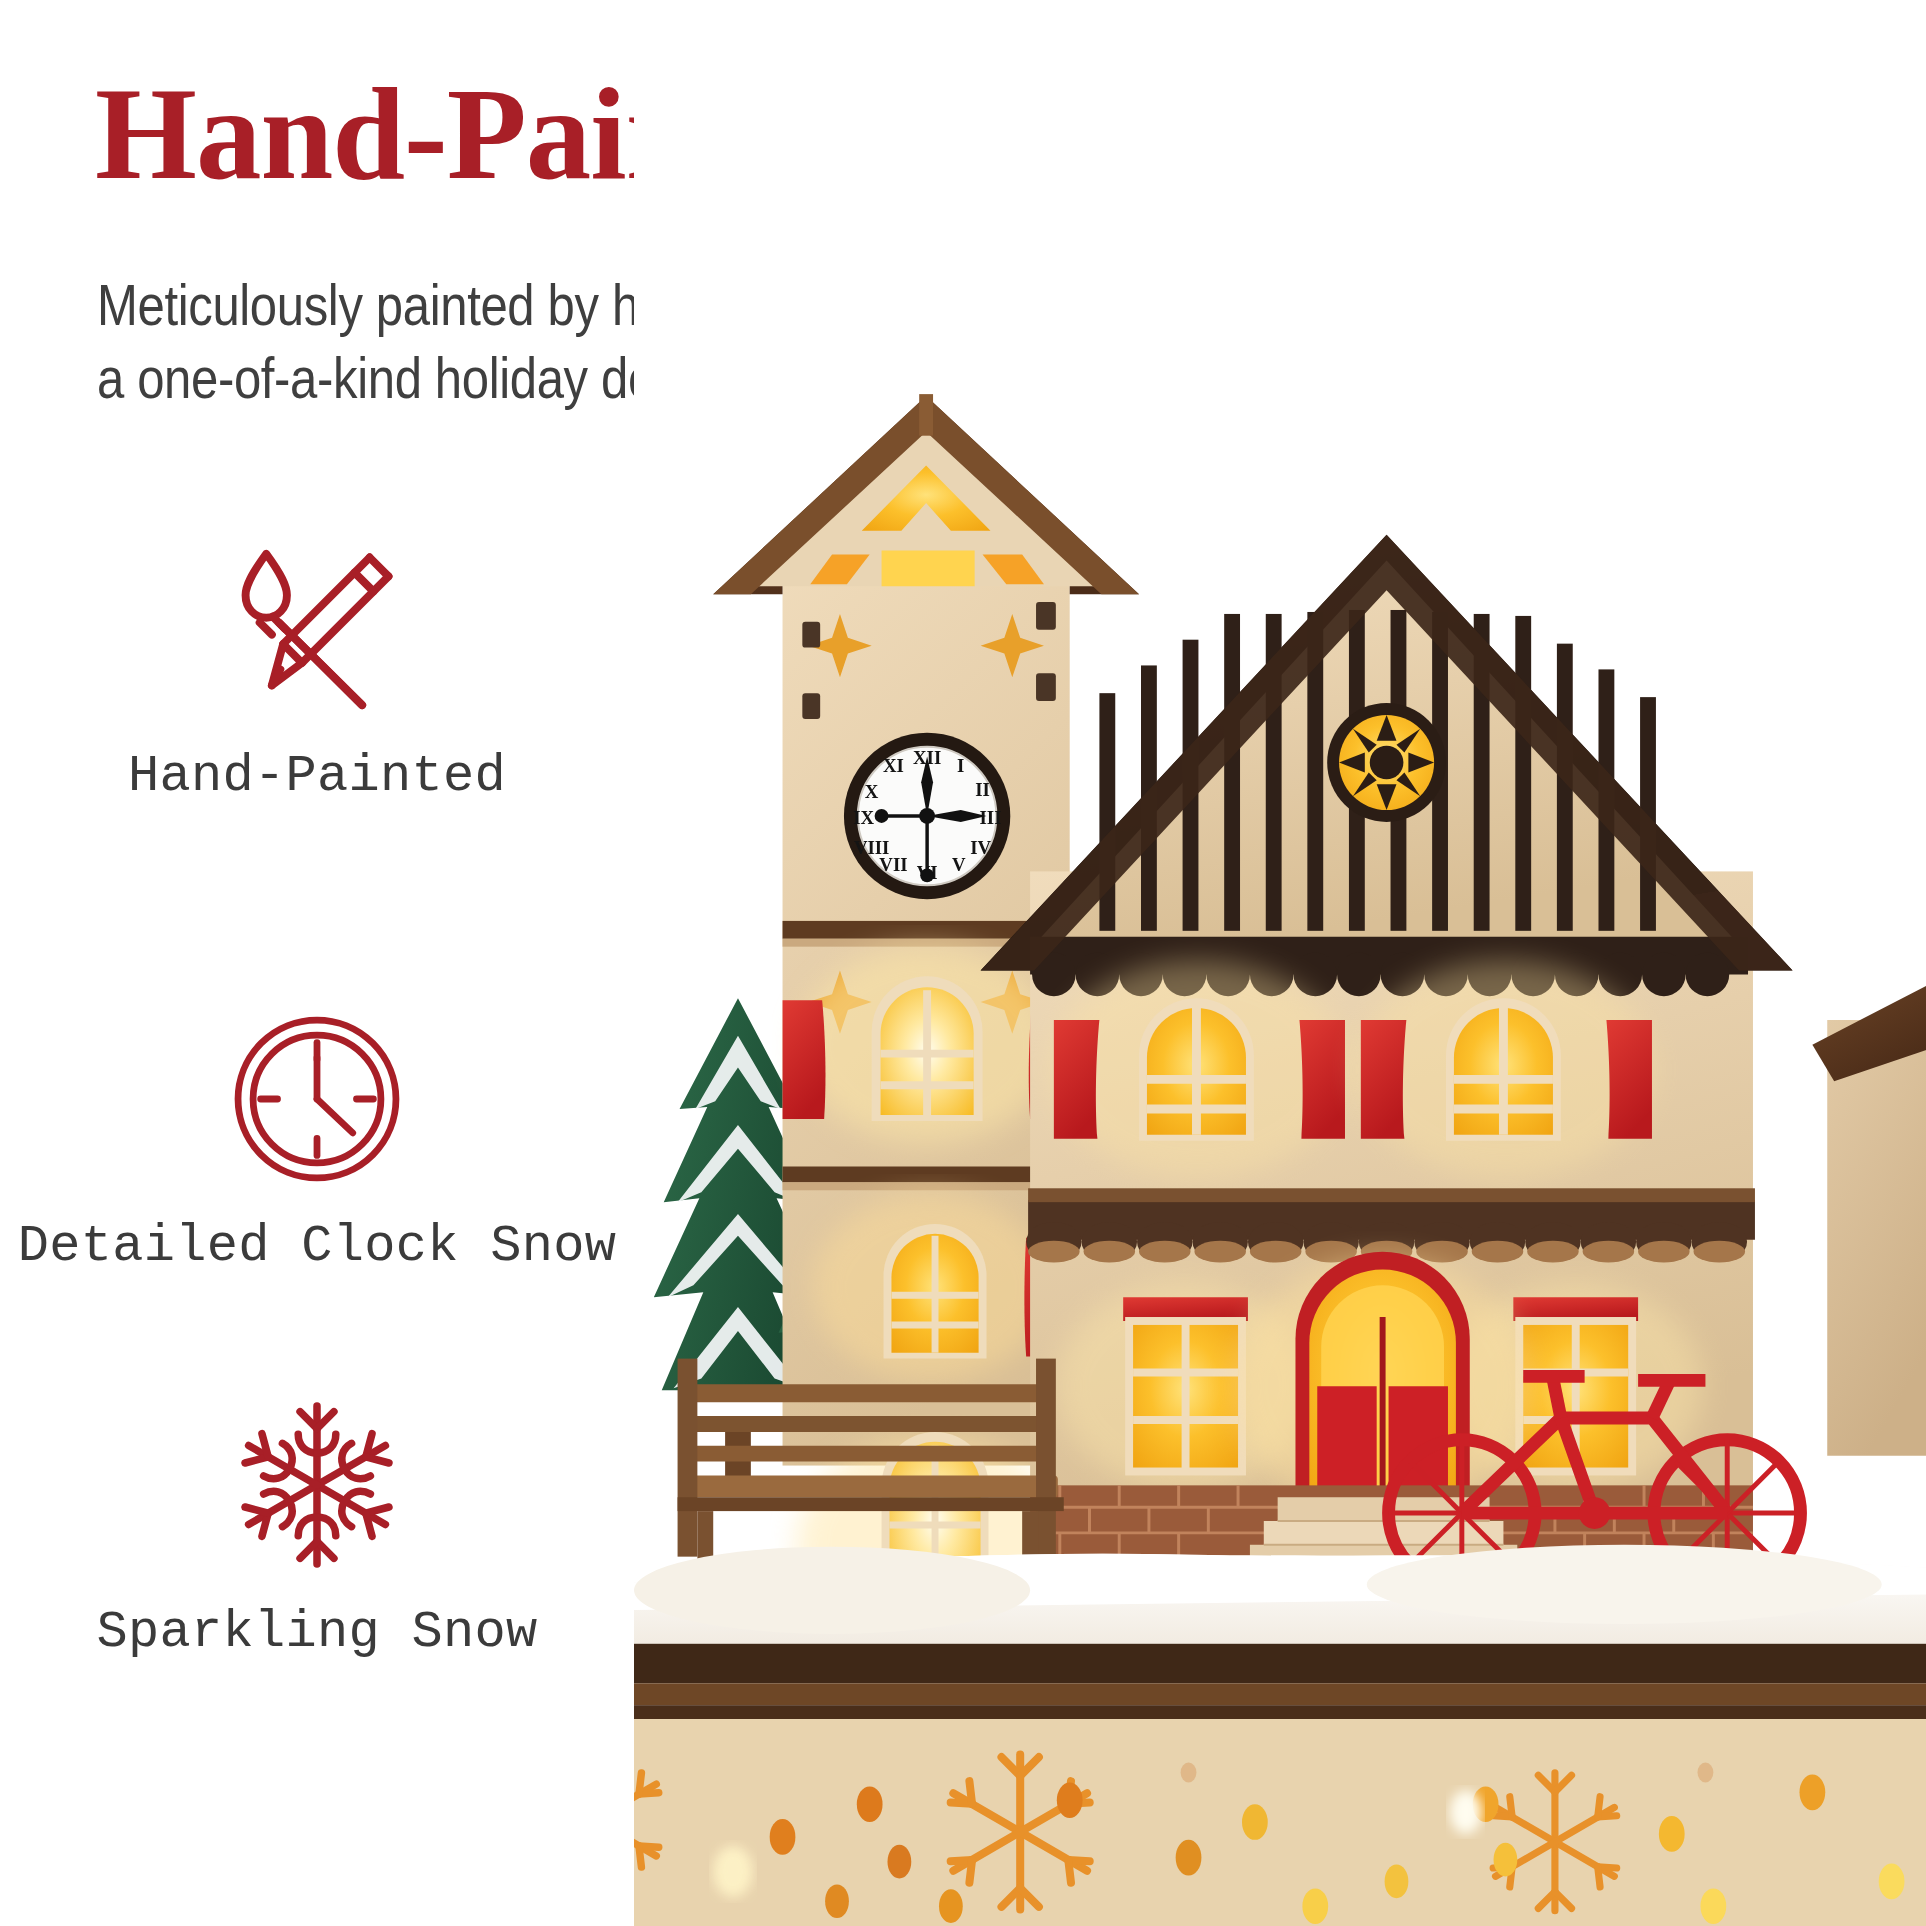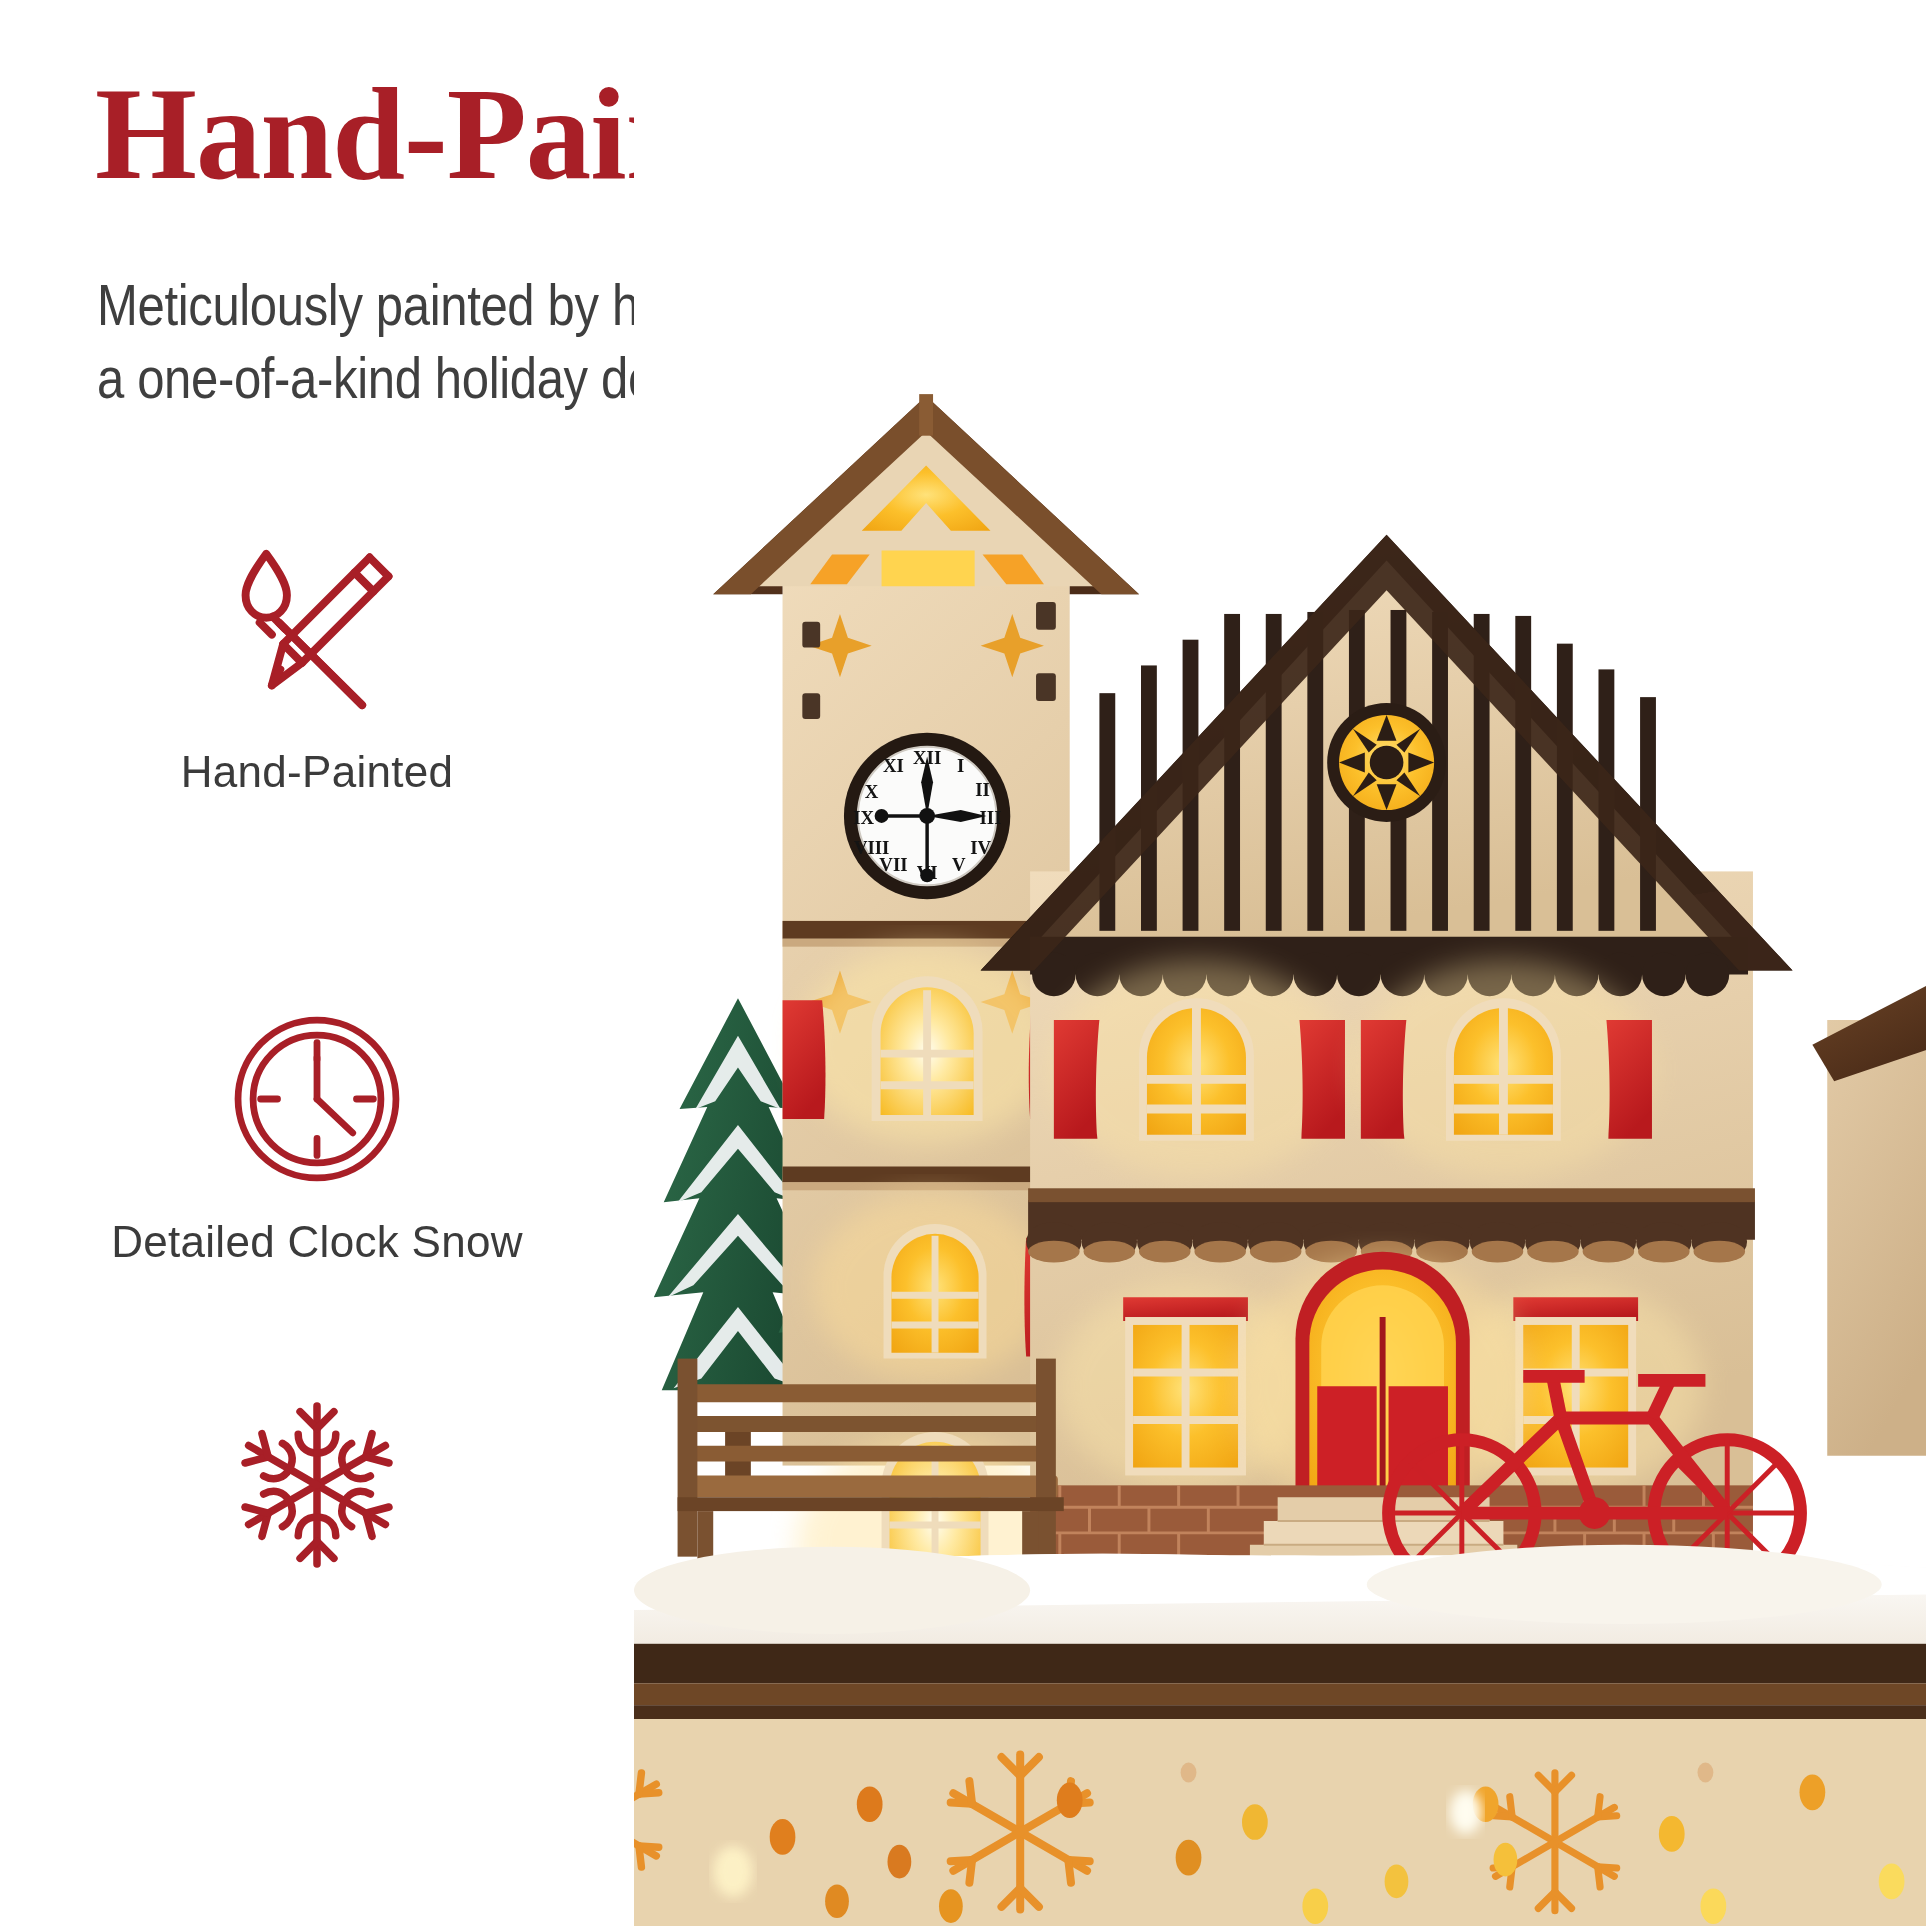--- a/index.html
+++ b/index.html
@@ -46,23 +46,23 @@
   #feature-2 { top:1391px; }
 
   .feature-icon {
     display:block;
     margin:0 auto;
     width:188px; height:188px;
   }
   .feature-label {
     display:block;
     margin-top:24px;
-    font-family:Liberation Sans, sans-serif;
+    font-family:Liberation Mono, monospace;
     font-weight:400;
-    font-size:44px;
+    font-size:52px;
     color:#3b3b3b;
     letter-spacing:0.3px;
     white-space:nowrap;
   }
 
   
   #product {
     position:absolute;
     left:634px; top:0;
     width:1293px; height:1927px;
@@ -134,20 +134,21 @@
           <path d="M50 33 C56 33 60 29 60 23"></path>
         </g>
       </g>
       <use href="#flake-arms" transform="rotate(60 50 50)"></use>
       <use href="#flake-arms" transform="rotate(120 50 50)"></use>
       <use href="#flake-arms" transform="rotate(180 50 50)"></use>
       <use href="#flake-arms" transform="rotate(240 50 50)"></use>
       <use href="#flake-arms" transform="rotate(300 50 50)"></use>
     </g>
   </svg>
+  <span class="feature-label">Sparkling Snow</span>
 </div>
 
 <div id="product">
 <svg viewBox="0 0 1306 1946" preserveAspectRatio="xMinYMin slice">
   <defs>
     <linearGradient id="woodFace" x1="0" y1="0" x2="0.3" y2="1">
       <stop offset="0%" stop-color="#f0dcbc"></stop>
       <stop offset="45%" stop-color="#e6cfab"></stop>
       <stop offset="100%" stop-color="#d9bf96"></stop>
     </linearGradient>

